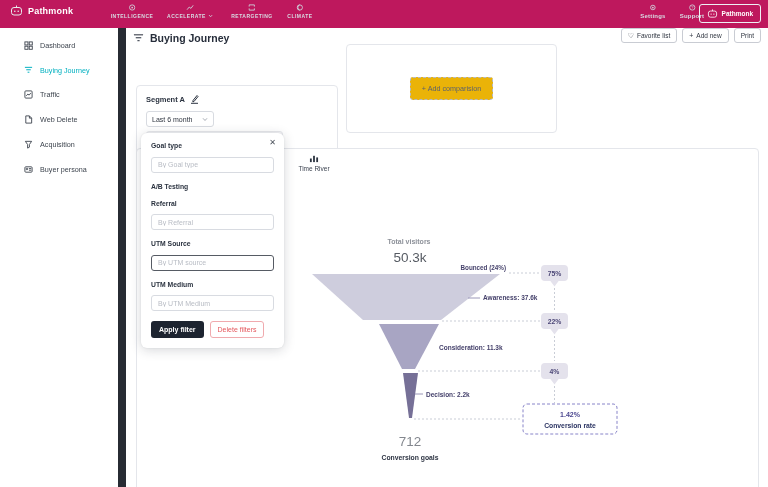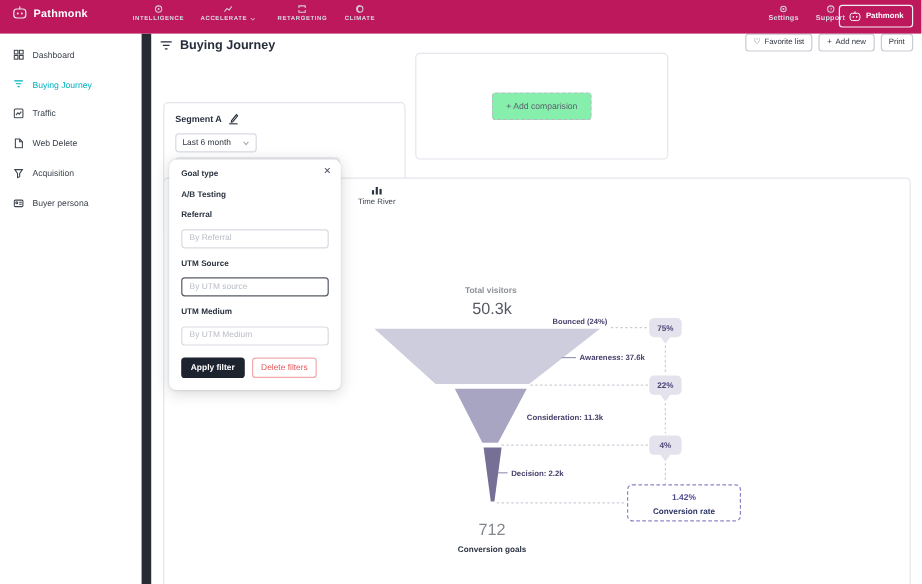--- a/index.html
+++ b/index.html
@@ -13,21 +13,21 @@
   .brand-name { font-size:9px; font-weight:700; letter-spacing:.2px; }
   .nav-item { position:absolute; top:4px; transform:translateX(-50%); display:flex; flex-direction:column; align-items:center; gap:2px; color:#d8dce4; cursor:pointer; }
   .nav-item .lbl { font-size:5px; font-weight:700; letter-spacing:.5px; white-space:nowrap; display:flex; align-items:center; gap:2px; }
   .nav-item svg { display:block; }
   .nav-right-item { color:#d8dce4; }
   .acct-btn { position:absolute; right:7px; top:4px; height:19px; border:1px solid #eef0f4; border-radius:3px;
     display:flex; align-items:center; gap:4px; padding:0 7px; color:#fff; font-size:6.5px; font-weight:700; background:transparent; cursor:pointer; }
 
   
   .sidebar { position:absolute; left:0; top:28px; width:118px; height:459px; background:#fff; padding-top:5px; z-index:5; }
-  .side-item { height:24.8px; display:flex; align-items:center; gap:7px; padding-left:11px; font-size:7.2px; color:#3d444e; cursor:pointer; }
+  .side-item { height:24.8px; display:flex; align-items:center; gap:7px; padding-left:24px; font-size:7.2px; color:#3d444e; cursor:pointer; }
   .side-item svg { flex:none; }
   .side-item.active { color:#00b0c0; }
   .dark-strip { position:absolute; left:118px; top:28px; width:8px; height:459px; background:#272b33; z-index:6; }
 
   
   .content { position:absolute; left:126px; top:28px; width:642px; height:459px; background:#fff; }
   .page-title { position:absolute; left:7px; top:4px; display:flex; align-items:center; gap:6px; color:#272e3b; }
   .page-title .t { font-size:10.5px; font-weight:600; }
   .hdr-actions { position:absolute; right:7px; top:0; display:flex; gap:5px; }
   .btn-outline { height:15px; border:1px solid #c9ccd3; border-radius:3px; background:#fff; color:#2f3540;
@@ -38,21 +38,21 @@
   .card { position:absolute; border:1px solid #e4e6eb; border-radius:4px; background:#fff; }
   .card-segment { left:10px; top:16px; width:202px; height:112px; padding:8px 9px;margin-top:41px; }
   .seg-name-row { display:flex; align-items:center; gap:5px; color:#2b3340; font-size:7.5px; font-weight:600; }
   .seg-select { margin-top:7px; width:68px; height:16px; border:1px solid #d8dbe1; border-radius:3px;
     display:flex; align-items:center; justify-content:space-between; padding:0 5px; font-size:7px; color:#2f3540; cursor:pointer; background:#fff; }
   .seg-dates { margin-top:4px; width:137px; height:16px; background:#f6f6f8; border:1px solid #e7e8ec; border-radius:3px;
     display:flex; align-items:center; gap:6px; padding:0 6px; font-size:6.8px; color:#c2c5cc; }
   .seg-dates .cal { margin-left:auto; }
   .seg-filter { margin-top:6px; display:flex; align-items:flex-end; gap:4px; font-size:7.2px; color:#2b3340; cursor:pointer; padding-left:3px; font-weight:500; }
   .card-compare { left:220px; top:16px; width:211px; height:89px; display:flex; align-items:center; justify-content:center; }
-  .add-compare { border:1px dashed #b6bac2; border-radius:3px; padding:6px 11px; font-size:7.2px; color:#5c626d; background:#86efac; cursor:pointer; }
+  .add-compare { border:1px dashed #b6bac2; border-radius:3px; padding:6px 11px; font-size:7.2px; color:#5c626d; background:#eab308; cursor:pointer; }
 
   
   .chart-panel { left:10px; top:120px; width:623px; height:356px; }
   .view-tab { position:absolute; left:151px; top:5px; width:52px; display:flex; flex-direction:column; align-items:center; gap:2px; cursor:pointer; z-index:1; }
   .view-tab .lbl { font-size:6.5px; color:#3c4350; white-space:nowrap; }
   .funnel-svg { position:absolute; left:0; top:0; width:623px; height:329px; z-index:0; }
 
   
   .popup { position:absolute; left:15px; top:105px; width:143px; background:#fff; border-radius:6px;
     box-shadow:0 2px 12px rgba(30,35,50,.18), 0 0 2px rgba(30,35,50,.10); z-index:20; padding:9px 10px 10px; }
@@ -322,20 +322,21 @@
         <text x="409" y="445" text-anchor="middle" font-size="13.5" fill="#83878e">712</text>
         <text x="409" y="459" text-anchor="middle" font-size="6.8" font-weight="700" fill="#2c3342">Conversion goals</text>
       </svg>
     </div>
 
     <div class="popup">
       <span class="popup-close">✕</span>
 
       <div class="fgroup">
         <label>Goal type</label>
+        <div class="fwrap"><input placeholder="By Goal type" style=""></div>
       </div>
       <div class="fgroup">
         <label>A/B Testing</label>
       </div>
       <div class="fgroup">
         <label>Referral</label>
         <div class="fwrap"><input placeholder="By Referral" style=""></div>
       </div>
       <div class="fgroup">
         <label>UTM Source</label>

